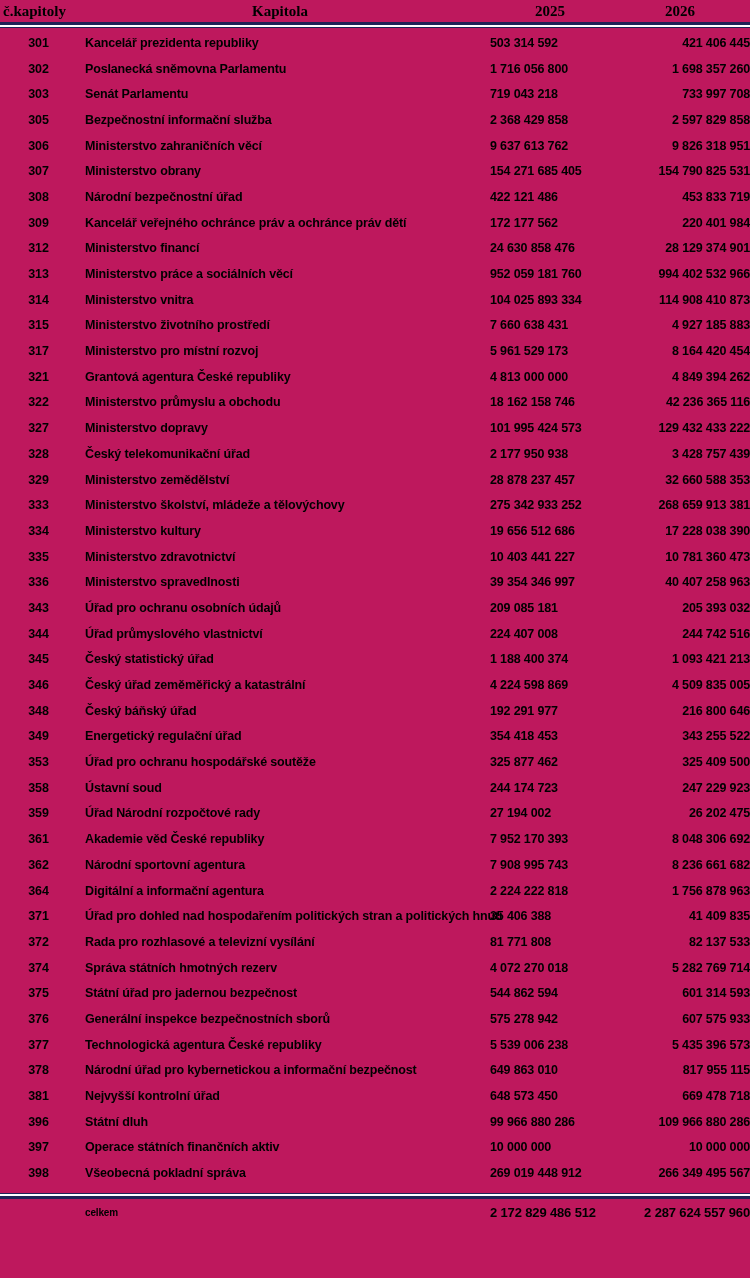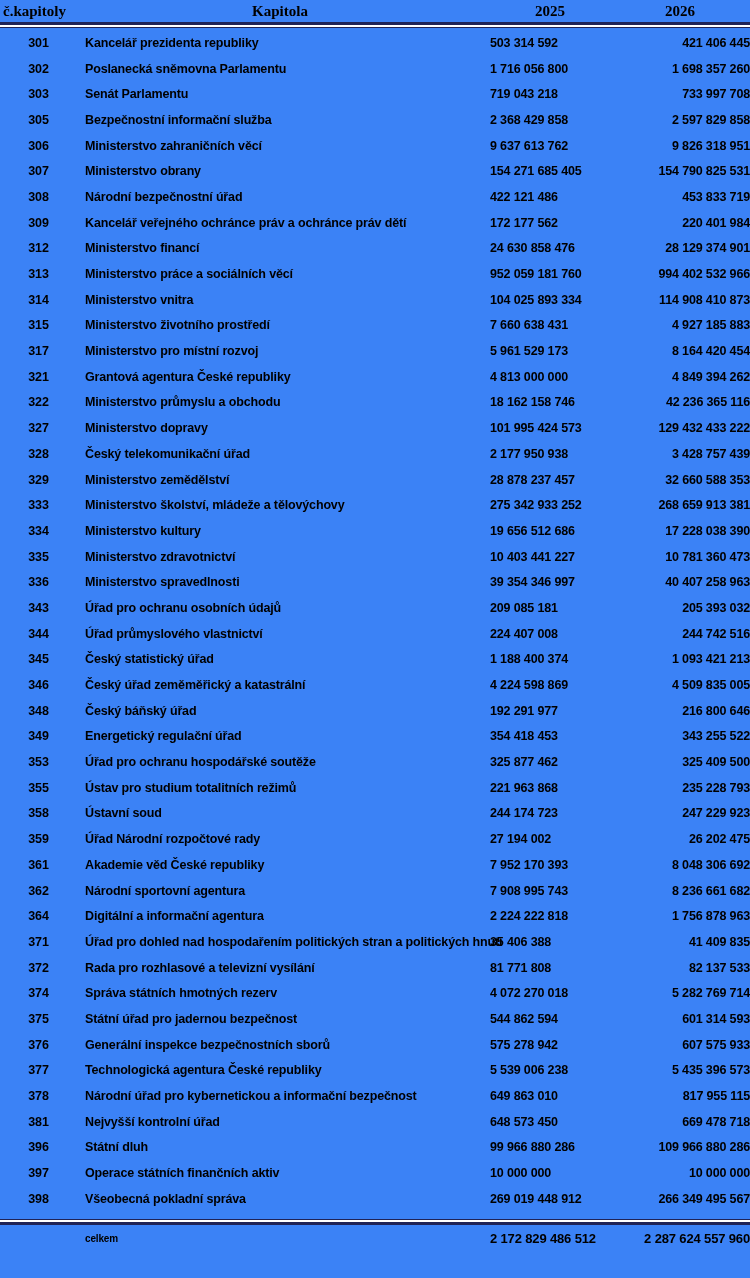--- a/index.html
+++ b/index.html
@@ -4,21 +4,21 @@
 <style>
   html, body {
     margin: 0;
     padding: 0;
     background: #ffffff;
   }
   .page {
     position: relative;
     width: 750px;
     height: 1278px;
-    background: #3b82f6;
+    background: #be185d;
     color: #000000;
     font-family: "Liberation Sans", sans-serif;
     overflow: hidden;
     box-sizing: border-box;
   }
   
   .header-row {
     display: grid;
     grid-template-columns: 70px 420px 120px 140px;
     align-items: center;
@@ -258,26 +258,20 @@
         <div class="cell-a25">354 418 453</div>
         <div class="cell-a26">343 255 522</div>
       </div>
       <div class="row">
         <div class="cell-no">353</div>
         <div class="cell-name">Úřad pro ochranu hospodářské soutěže</div>
         <div class="cell-a25">325 877 462</div>
         <div class="cell-a26">325 409 500</div>
       </div>
       <div class="row">
-        <div class="cell-no">355</div>
-        <div class="cell-name">Ústav pro studium totalitních režimů</div>
-        <div class="cell-a25">221 963 868</div>
-        <div class="cell-a26">235 228 793</div>
-      </div>
-      <div class="row">
         <div class="cell-no">358</div>
         <div class="cell-name">Ústavní soud</div>
         <div class="cell-a25">244 174 723</div>
         <div class="cell-a26">247 229 923</div>
       </div>
       <div class="row">
         <div class="cell-no">359</div>
         <div class="cell-name">Úřad Národní rozpočtové rady</div>
         <div class="cell-a25">27 194 002</div>
         <div class="cell-a26">26 202 475</div>

